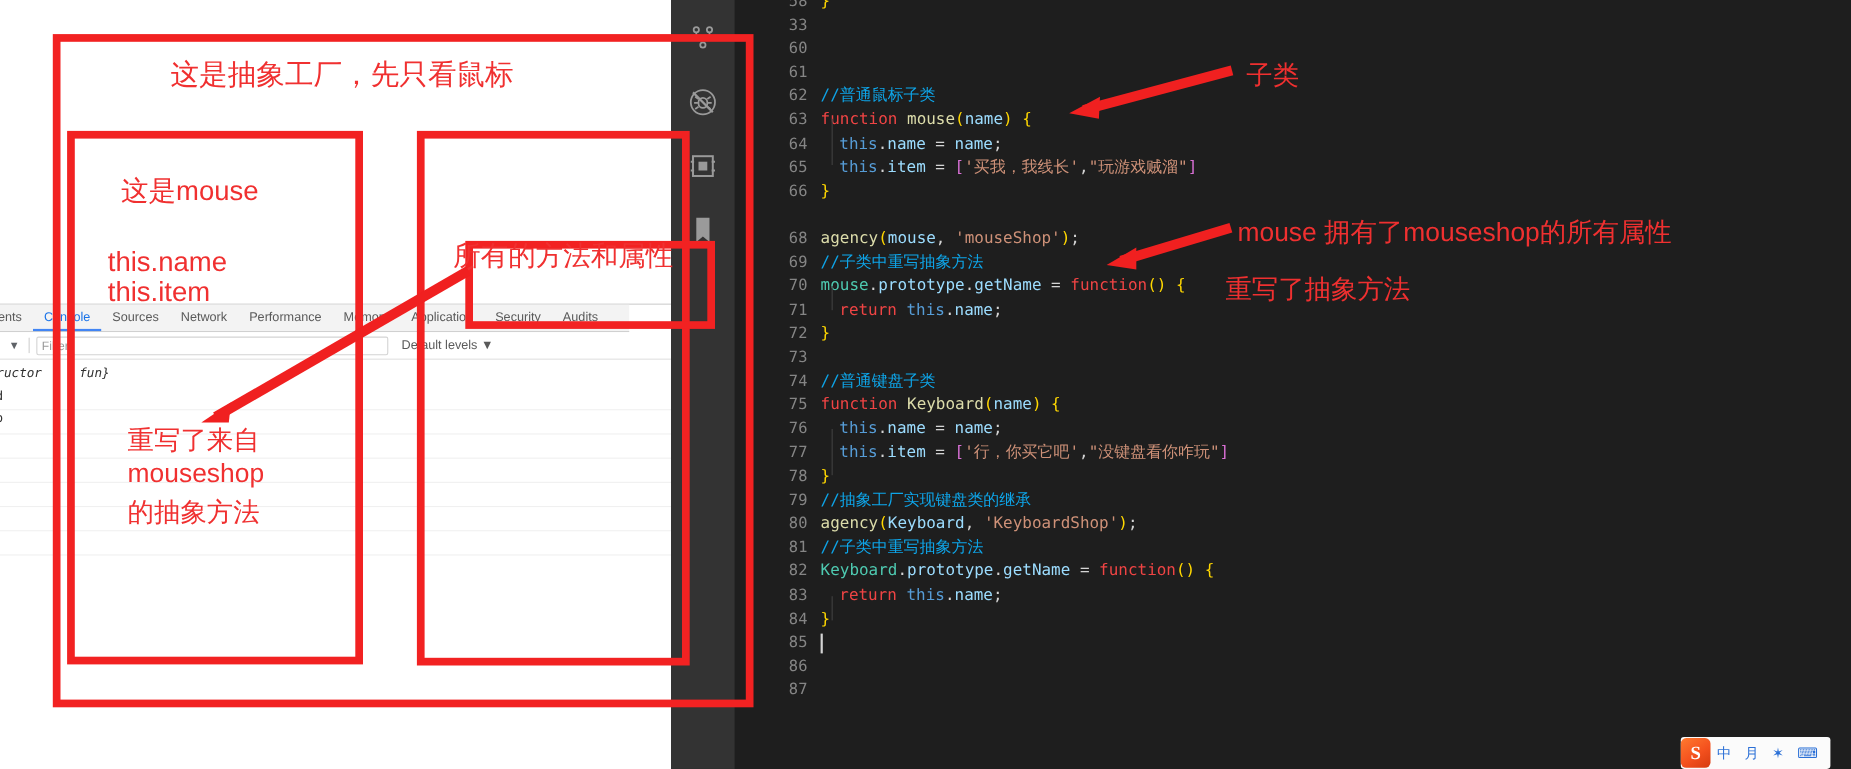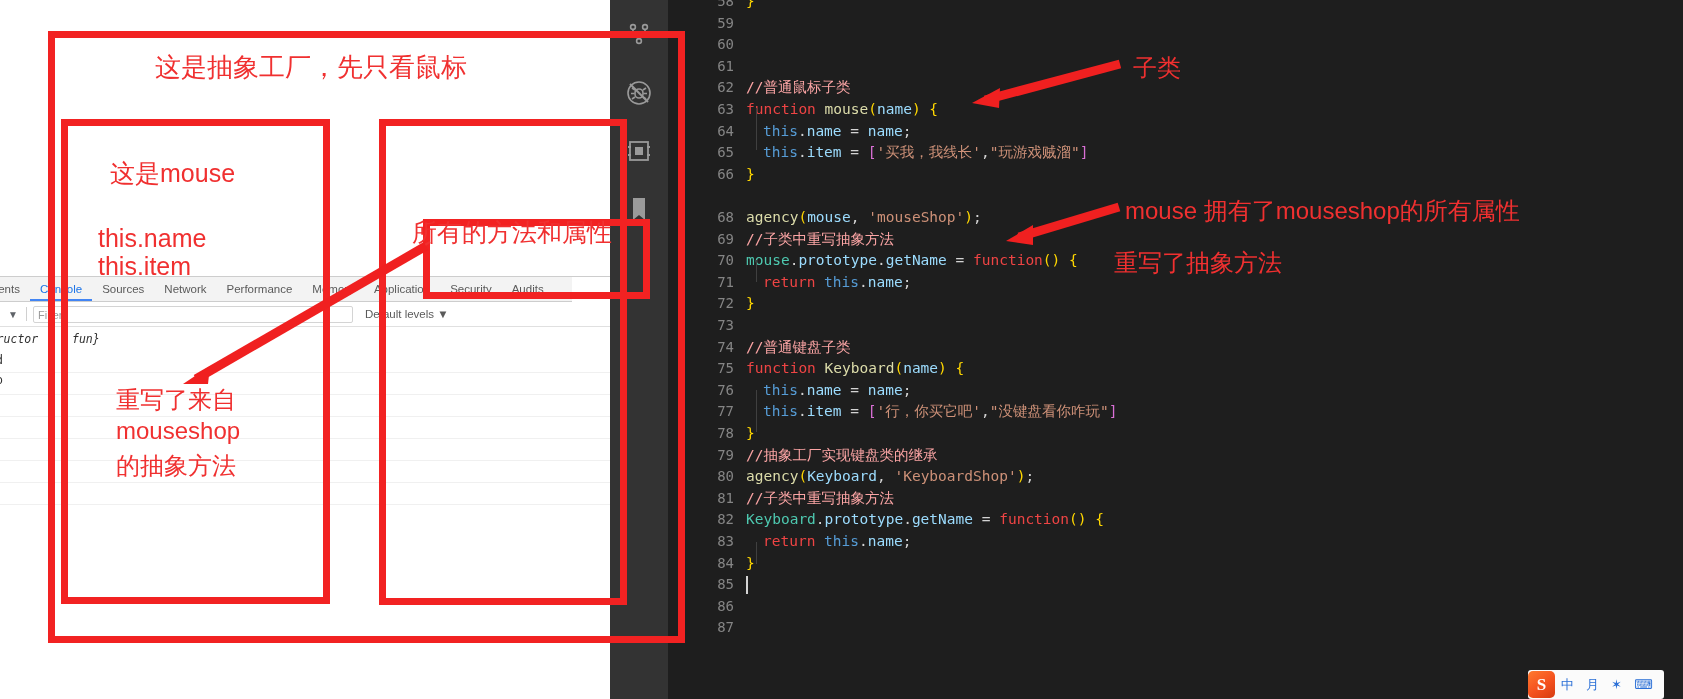--- a/index.html
+++ b/index.html
@@ -80,21 +80,21 @@
   .cl{position:absolute;left:0;width:1015px;height:21.6px;white-space:pre;}
   .ln{
     position:absolute;left:22px;width:44px;text-align:right;
     color:#858585;font-size:14px;line-height:21.6px;
   }
   .src{
     position:absolute;left:78px;line-height:21.6px;color:#d4d4d4;
   }
   .k{color:#ef4444;margin-top:40px;}      
   .fn{color:#dcdcaa;}     
-  .cm{color:#fca5a5;}     
+  .cm{color:#0ea5e9;}     
   .th{color:#569cd6;}     
   .pr{color:#9cdcfe;}     
   .str{color:#ce9178;}    
   .pn{color:#ffd700;}     
   .pv{color:#da70d6;}     
   .op{color:#d4d4d4;}
   .cls{color:#4ec9b0;}    
   #cursor{
     position:absolute;left:78px;top:587px;width:1.6px;height:18px;background:#d4d4d4;
   }
@@ -198,21 +198,21 @@
   <div class="act-icon" style="top:185px;">
     <svg width="22" height="26" viewBox="0 0 22 26" fill="#9a9a9a">
       <path d="M5 2h12v22l-6-5-6 5z"></path>
     </svg>
   </div>
 </div>
 
 <div id="editor">
   <div id="code-area">
       <div class="cl" style="top: -9px;"><span class="ln">58</span><span class="src" style="left: 78px;"><span class="pn">}</span></span></div>
-      <div class="cl" style="top: 12.6px;"><span class="ln">59</span><span class="src" style="left: 78px;"></span></div>
+      <div class="cl" style="top: 12.6px;"><span class="ln">33</span><span class="src" style="left: 78px;"></span></div>
       <div class="cl" style="top: 34.2px;"><span class="ln">60</span><span class="src" style="left: 78px;"></span></div>
       <div class="cl" style="top: 55.8px;"><span class="ln">61</span><span class="src" style="left: 78px;"></span></div>
       <div class="cl" style="top: 77.4px;"><span class="ln">62</span><span class="src" style="left: 78px;"><span class="cm">//普通鼠标子类</span></span></div>
       <div class="cl" style="top: 99px;"><span class="ln">63</span><span class="src" style="left: 78px;"><span class="k">function </span><span class="fn">mouse</span><span class="pn">(</span><span class="pr">name</span><span class="pn">) </span><span class="pn">{</span></span></div>
       <div class="cl" style="top: 120.6px;"><span class="ln">64</span><span class="src" style="left: 95px;"><span class="th">this</span><span class="op">.</span><span class="pr">name</span><span class="op"> = </span><span class="pr">name</span><span class="op">;</span></span></div>
       <div class="cl" style="top: 142.2px;"><span class="ln">65</span><span class="src" style="left: 95px;"><span class="th">this</span><span class="op">.</span><span class="pr">item</span><span class="op"> = </span><span class="pv">[</span><span class="str">'买我，我线长'</span><span class="op">,</span><span class="str">"玩游戏贼溜"</span><span class="pv">]</span></span></div>
       <div class="cl" style="top: 163.8px;"><span class="ln">66</span><span class="src" style="left: 78px;"><span class="pn">}</span></span></div>
       <div class="cl" style="top: 207px;"><span class="ln">68</span><span class="src" style="left: 78px;"><span class="fn">agency</span><span class="pn">(</span><span class="pr">mouse</span><span class="op">, </span><span class="str">'mouseShop'</span><span class="pn">)</span><span class="op">;</span></span></div>
       <div class="cl" style="top: 228.6px;"><span class="ln">69</span><span class="src" style="left: 78px;"><span class="cm">//子类中重写抽象方法</span></span></div>
       <div class="cl" style="top: 250.2px;"><span class="ln">70</span><span class="src" style="left: 78px;"><span class="cls">mouse</span><span class="op">.</span><span class="pr">prototype</span><span class="op">.</span><span class="pr">getName</span><span class="op"> = </span><span class="k">function</span><span class="pn">()</span><span class="op"> </span><span class="pn">{</span></span></div>

